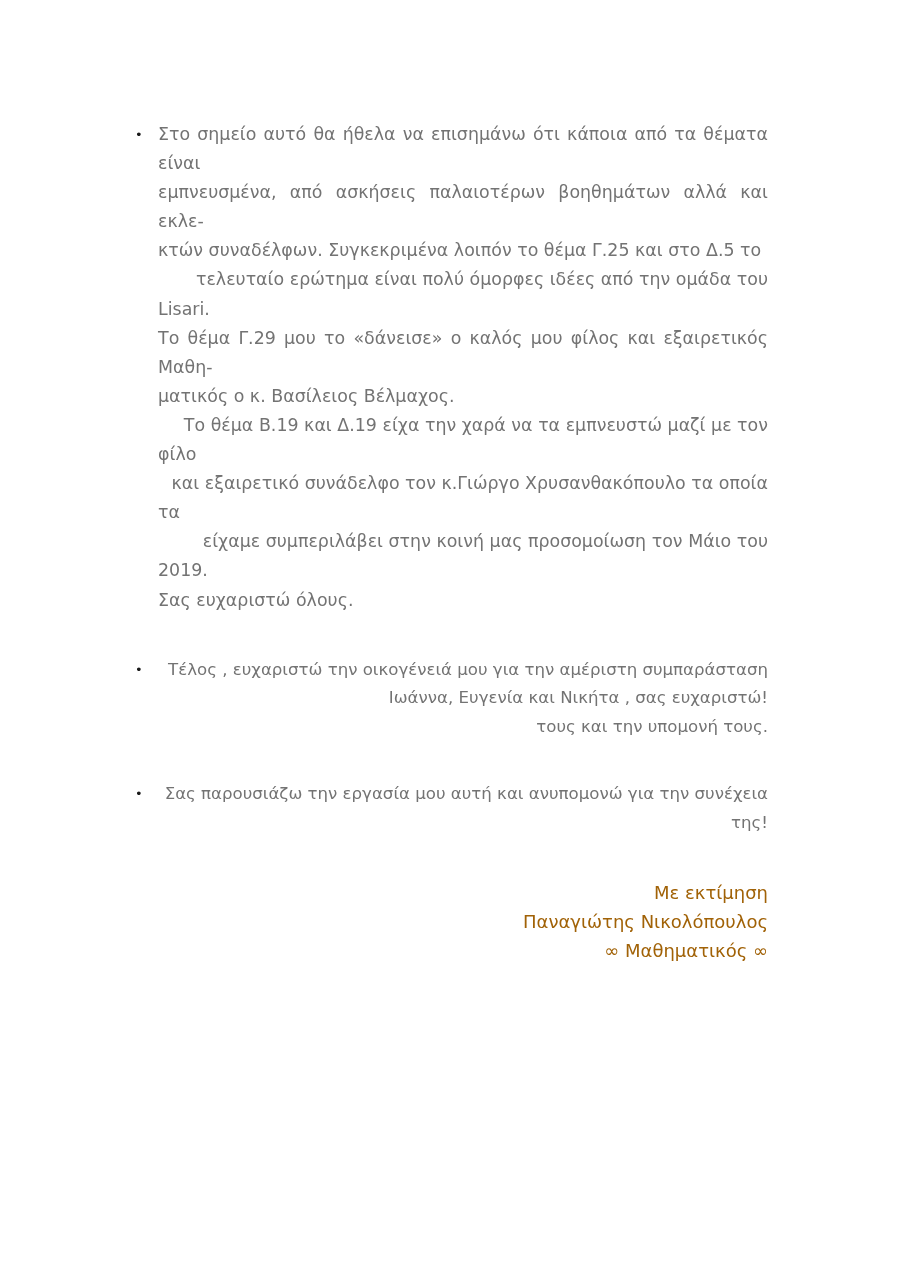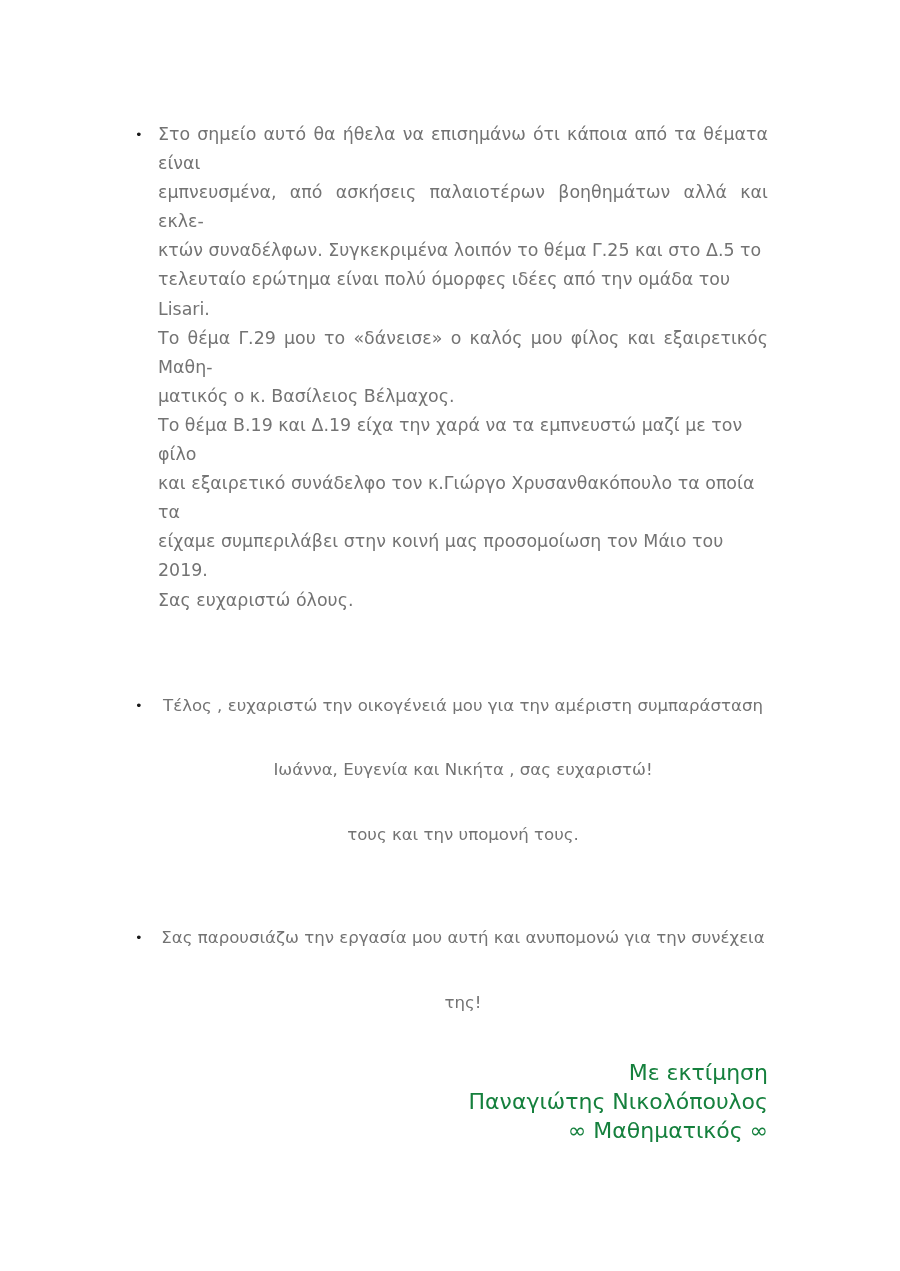--- a/index.html
+++ b/index.html
@@ -60,48 +60,47 @@
     line-height: 29.1px;
   }
   .block-1 .para {
     text-align: justify;
     text-align-last: left;
     font-size: 17.4px;
     line-height: 29.1px;
     letter-spacing: 0.02px;
   }
   .block-1 .para.no-justify {
-    text-align: left;
+    text-align: right;
   }
   .block-1 .bullet-marker { top: 0; line-height: 29.1px; }
 
   
   .block-2, .block-3 {
     font-size: 16.6px;
     line-height: 28.6px;
   }
   .block-2 .para, .block-3 .para {
-    text-align: center;
+    text-align: right;
     font-size: 16.6px;
     line-height: 28.6px;
-    margin-top: 36px;
   }
   .block-2 .bullet-marker,
   .block-3 .bullet-marker { top: 0; line-height: 28.6px; }
 
   .spacer-1 { height: 41px; }
   .spacer-2 { height: 39px; }
   .spacer-3 { height: 40px; }
 
   
   .signature {
     text-align: right;
-    font-size: 22px;
+    font-size: 18px;
     line-height: 29.2px;
-    color: #15803d;
+    color: #a16207;
   }
   .signature .sig-line { margin: 0; white-space: pre; }
 </style>
 </head>
 <body>
 
 <div class="page">
   <div class="content">
 
     <div class="bullet-block block-1">

